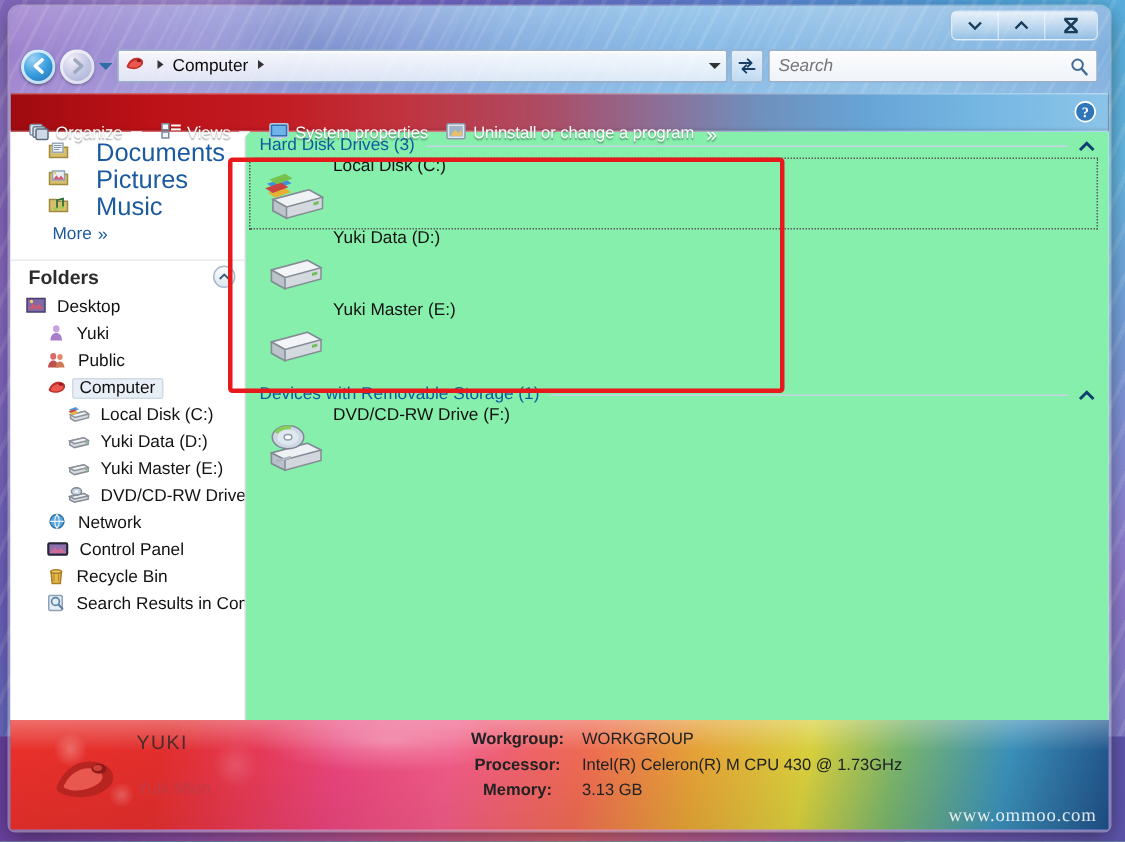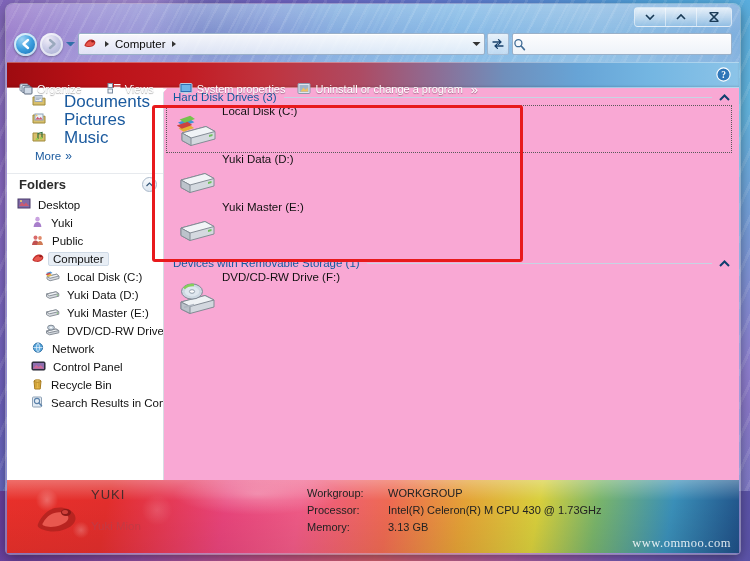--- a/index.html
+++ b/index.html
@@ -106,21 +106,21 @@
   .chev-circle{width:13px;height:13px;border-radius:50%;
      background:linear-gradient(180deg,#fbfdff,#dde6f0);border:1px solid #a9b8c9;
      display:flex;align-items:center;justify-content:center;}
   .tree{padding-top:2px;}
   .trow{display:flex;align-items:center;gap:5px;height:18px;font-size:11.5px;color:#111;white-space:nowrap;}
   .trow.sel .tlbl{background:#e8eef5;border:1px solid #cfdae6;border-radius:2px;padding:0 4px;margin-left:-2px;}
   .tlbl{padding:0 2px;}
   .ind0{padding-left:10px;} .ind1{padding-left:24px;} .ind2{padding-left:38px;}
 
   
-  .content{flex:1;position:relative;background:#f9a8d4;overflow:hidden;}
+  .content{flex:1;position:relative;background:#86efac;overflow:hidden;}
   .grphdr{display:flex;align-items:center;gap:7px;padding:4px 9px 2px 9px;}
   .grphdr .t{color:#0f5a9e;font-size:11.5px;white-space:nowrap;}
   .grphdr .rule{flex:1;height:1px;background:#c6d4e3;}
   .grphdr .cc{flex:none;display:flex;}
   .items{position:relative;}
   .item{position:relative;height:48px;}
   .item .ico{position:absolute;left:12px;top:10px;}
   .item .nm{position:absolute;left:58px;top:0px;font-size:11.5px;color:#111;white-space:nowrap;}
   .selbox{position:absolute;left:2px;right:7px;top:0;height:46px;border:1px dotted #5a5a5a;}
 
@@ -133,21 +133,21 @@
        radial-gradient(circle 16px at 40px 20px, rgba(255,255,255,.28), rgba(255,255,255,0) 70%),
        radial-gradient(circle 12px at 74px 50px, rgba(255,255,255,.22), rgba(255,255,255,0) 70%),
        radial-gradient(circle 22px at 150px 30px, rgba(255,255,255,.14), rgba(255,255,255,0) 70%),
        radial-gradient(ellipse 120px 30px at 250px 14px, rgba(255,255,255,.30), rgba(255,255,255,0) 70%),
        linear-gradient(180deg, rgba(255,255,255,.30), rgba(255,255,255,0) 28%, rgba(0,0,0,.06));}
   .st-icon{position:absolute;left:28px;top:22px;}
   .st-name{position:absolute;left:84px;top:7px;font-size:13px;color:#4a2b2b;letter-spacing:1px;}
   .st-user{position:absolute;left:84px;top:40px;font-size:11.5px;color:#c23a45;}
   .st-right{position:absolute;left:300px;top:6px;width:400px;}
   .strow{display:flex;font-size:11px;color:#222;line-height:15px;margin-bottom:2px;}
-  .strow .k{width:76px;text-align:left;padding-right:5px;flex:none;}
+  .strow .k{width:76px;text-align:center;padding-right:5px;flex:none;font-weight:bold;}
   .strow .v{white-space:nowrap;}
   .watermark{position:absolute;right:8px;bottom:2px;font-size:12.5px;color:rgba(255,255,255,.85);
      font-family:"Liberation Serif",serif;letter-spacing:.5px;}
 
   
   .annot{position:absolute;border:3px solid #e8191c;border-radius:3px;pointer-events:none;z-index:9;}
 </style>
 </head>
 <body>
 
@@ -224,20 +224,21 @@
       </div>
 
       <div class="refresh">
         <svg width="14" height="12" viewBox="0 0 14 12">
           <path d="M2 4 H10 M10 4 L7.5 1.6 M10 4 L7.5 6.4" fill="none" stroke="#17406b" stroke-width="1.3" stroke-linecap="round" stroke-linejoin="round"></path>
           <path d="M12 8 H4 M4 8 L6.5 5.6 M4 8 L6.5 10.4" fill="none" stroke="#17406b" stroke-width="1.3" stroke-linecap="round" stroke-linejoin="round"></path>
         </svg>
       </div>
 
       <div class="searchbox">
+        <input value="" placeholder="Search" style="">
         <span class="sicon">
           <svg width="13" height="13" viewBox="0 0 13 13">
             <circle cx="5.4" cy="5.2" r="3.5" fill="none" stroke="#3f6b95" stroke-width="1.3"></circle>
             <path d="M8.2 8 L11.4 11.6" stroke="#3f6b95" stroke-width="1.6" stroke-linecap="round"></path>
           </svg>
         </span>
       </div>
     </div>
 
     <div class="toolbar">

